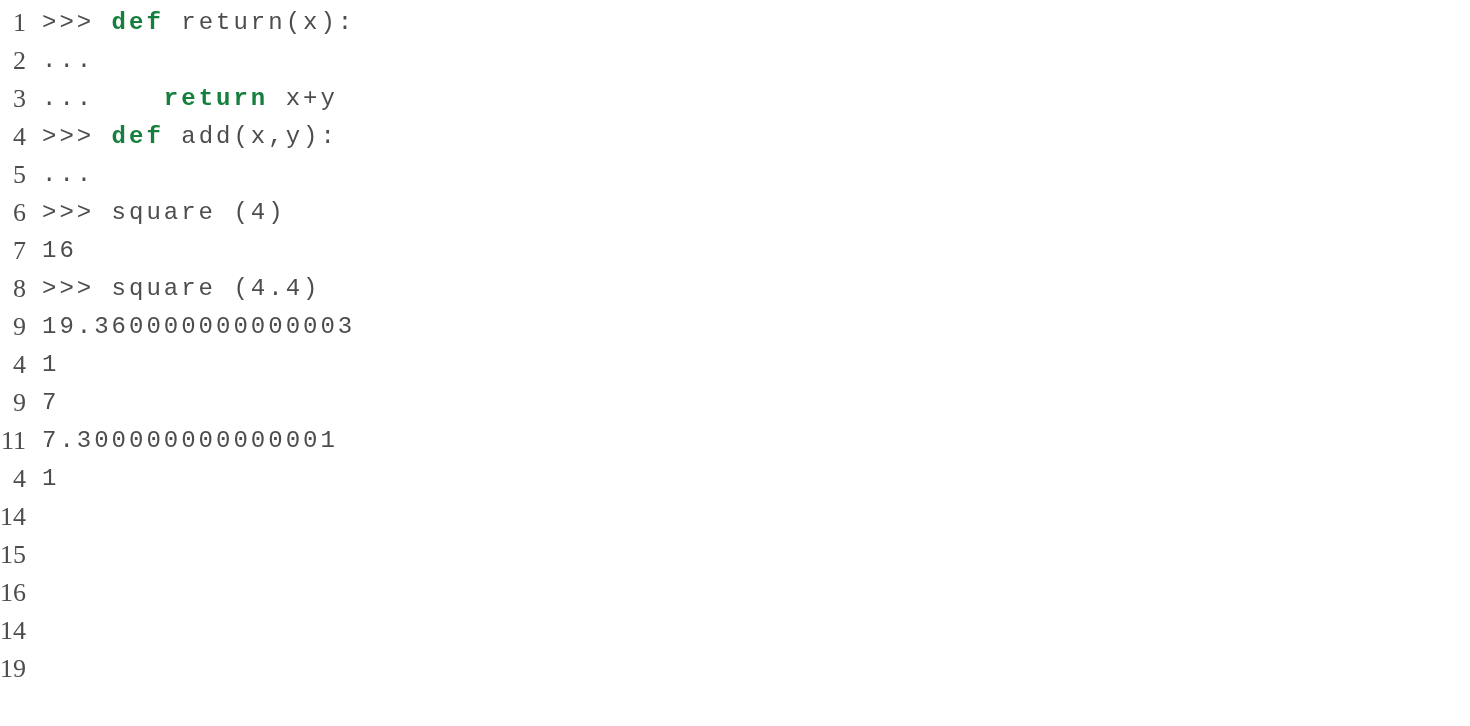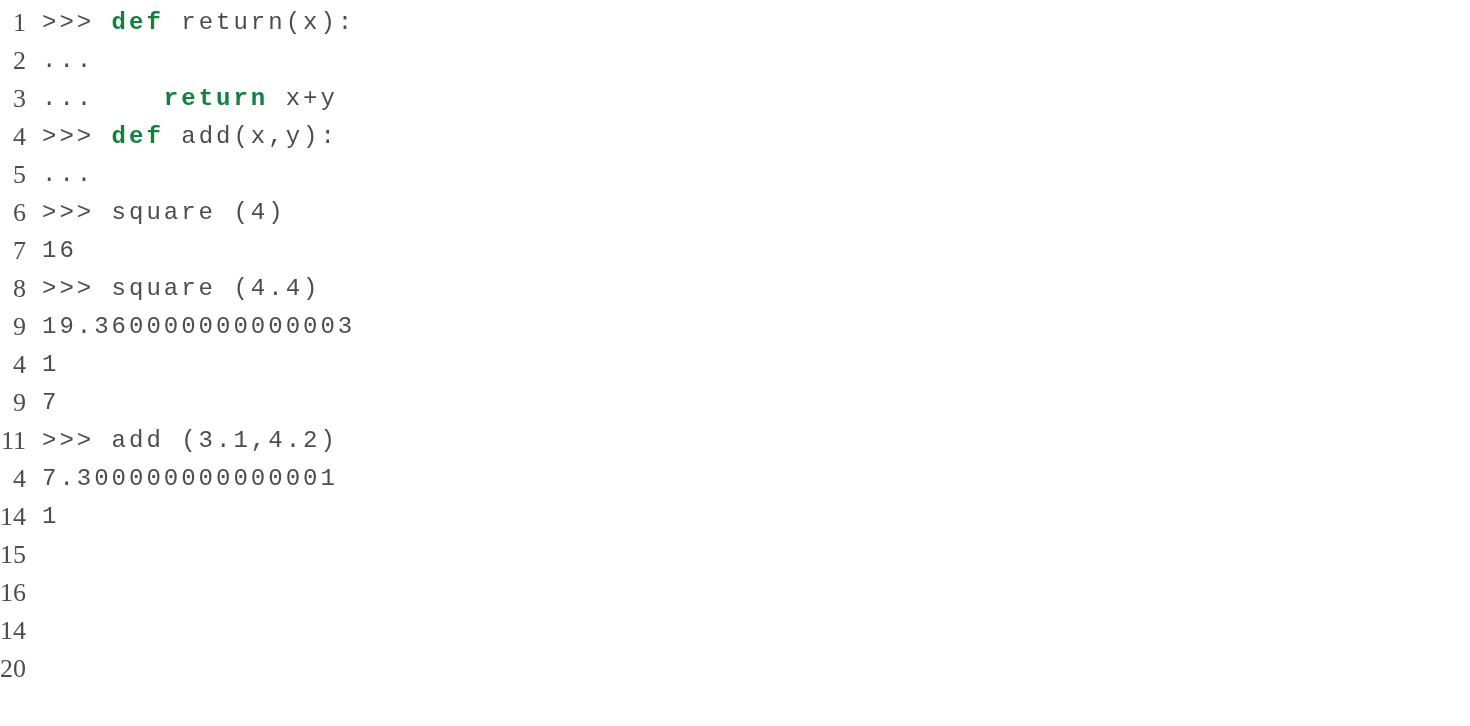--- a/index.html
+++ b/index.html
@@ -60,31 +60,30 @@
     <div>8</div>
     <div>9</div>
     <div>4</div>
     <div>9</div>
     <div>11</div>
     <div>4</div>
     <div>14</div>
     <div>15</div>
     <div>16</div>
     <div>14</div>
-    <div>20</div>
+    <div>19</div>
   </div>
   <div class="code-lines">
     <div><span>&gt;&gt;&gt; </span><span class="kw">def</span><span> return(x):</span></div>
     <div><span>...</span></div>
     <div><span>...    </span><span class="kw">return</span><span> x+y</span></div>
     <div><span>&gt;&gt;&gt; </span><span class="kw">def</span><span> add(x,y):</span></div>
     <div><span>...</span></div>
     <div><span>&gt;&gt;&gt; square (4)</span></div>
     <div><span>16</span></div>
     <div><span>&gt;&gt;&gt; square (4.4)</span></div>
     <div><span>19.360000000000003</span></div>
     <div><span>1</span></div>
     <div><span>7</span></div>
-    <div><span>&gt;&gt;&gt; add (3.1,4.2)</span></div>
     <div><span>7.300000000000001</span></div>
     <div><span>1</span></div>
   </div>
 </div>
 
 </body></html>

